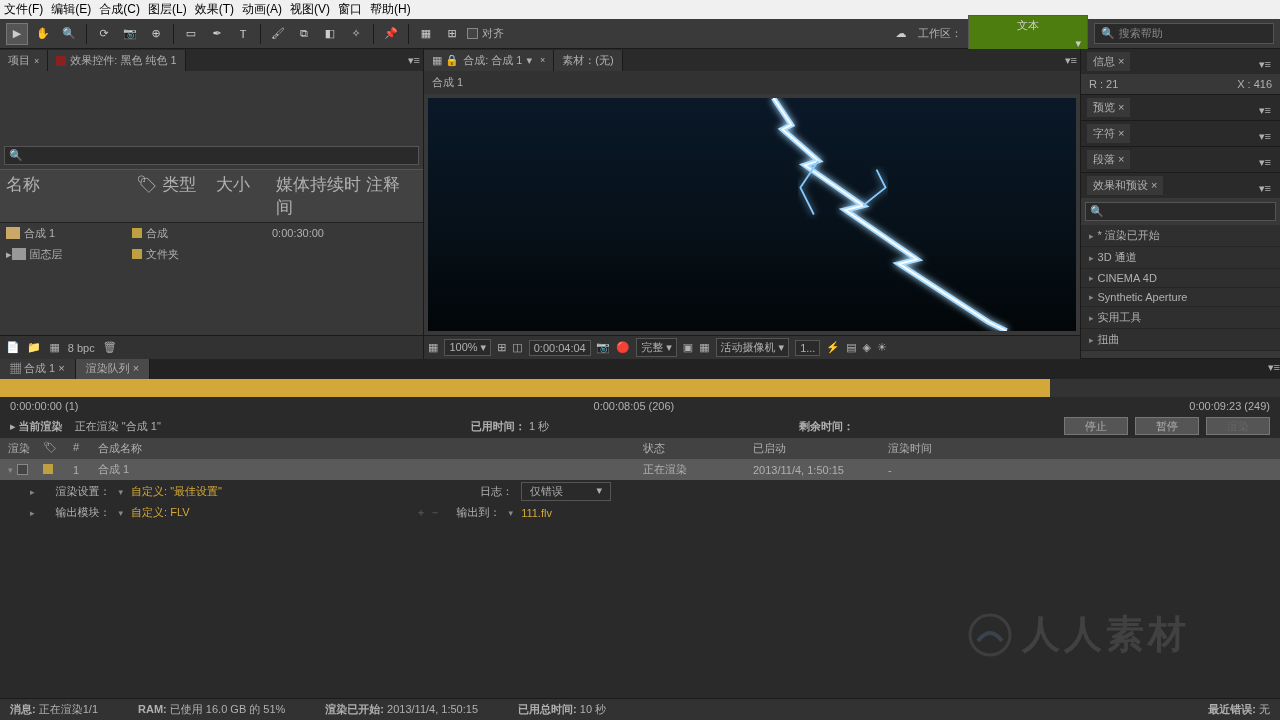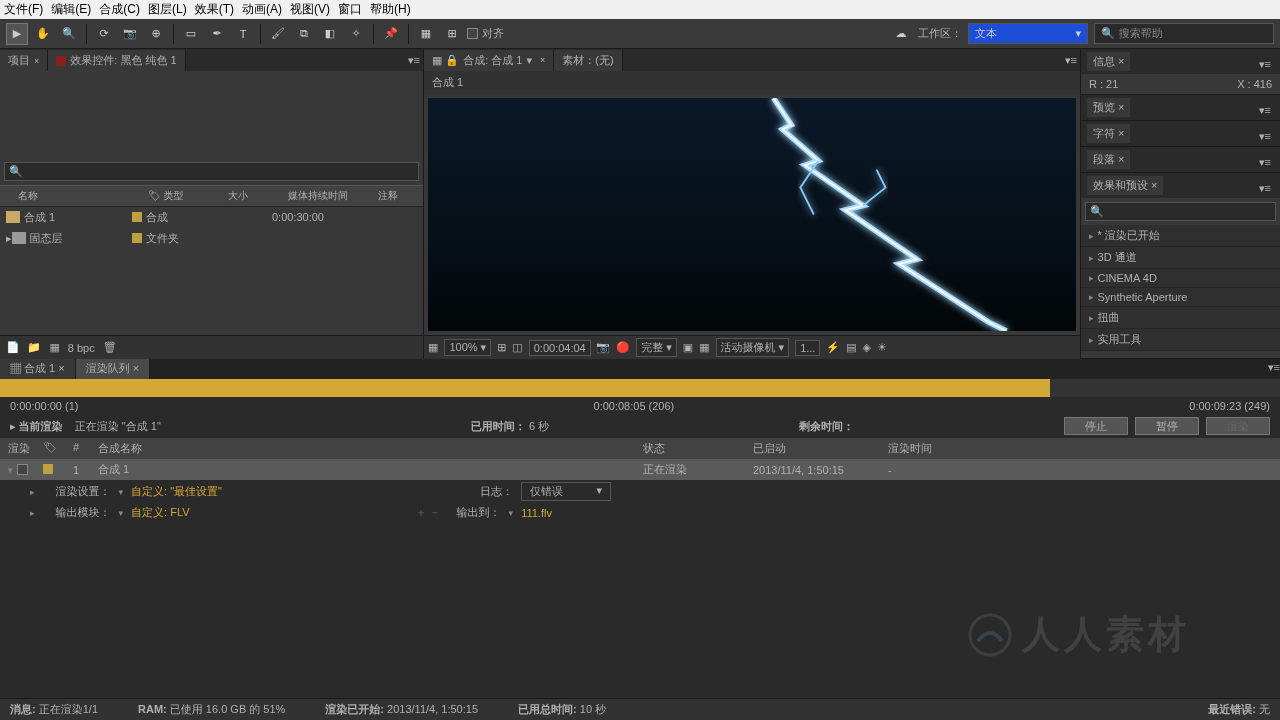--- a/index.html
+++ b/index.html
@@ -4,32 +4,32 @@
 <style>
 * { margin: 0; padding: 0; box-sizing: border-box; font-family: "Microsoft YaHei", sans-serif; }
 body { background: #2a2a2a; color: #b0b0b0; font-size: 11px; width: 1280px; height: 720px; overflow: hidden; position: relative; }
 .menubar { background: #f0f0f0; color: #000; height: 19px; display: flex; align-items: center; padding: 0 4px; gap: 8px; font-size: 12px; }
 .menubar span { cursor: default; }
 .toolbar { background: #3a3a3a; height: 30px; display: flex; align-items: center; padding: 0 6px; gap: 4px; border-bottom: 1px solid #1a1a1a; }
 .tool-btn { width: 22px; height: 22px; display: flex; align-items: center; justify-content: center; color: #ccc; border: 1px solid transparent; }
 .tool-btn.active { background: #555; border: 1px solid #777; }
 .tool-sep { width: 1px; height: 20px; background: #1a1a1a; margin: 0 2px; }
 .toolbar-right { margin-left: auto; display: flex; align-items: center; gap: 6px; }
-.dropdown { background: #1d4ed8; border: 1px solid #555; padding: 2px 6px; display: flex; align-items: center; gap: 4px; color: #ccc; }
+.dropdown { background: #4d7c0f; border: 1px solid #555; padding: 2px 6px; display: flex; align-items: center; gap: 4px; color: #ccc; flex-direction: column; }
 .search-box { background: #2a2a2a; border: 1px solid #555; padding: 2px 6px; width: 180px; color: #999; display:flex; align-items:center; gap:4px;}
 .main-area { display: flex; height: 310px; }
 .project-panel { width: 424px; background: #383838; border-right: 1px solid #1a1a1a; display: flex; flex-direction: column; }
 .panel-tabs { display: flex; height: 22px; background: #2a2a2a; align-items: center; }
 .panel-tab { padding: 3px 8px; background: #383838; border-right: 1px solid #1a1a1a; font-size: 11px; position: relative; }
 .panel-tab .close { font-size: 9px; margin-left: 4px; }
 .panel-tab.red-sq::before { content:""; display:inline-block; width:10px; height:10px; background:#8b2020; margin-right:4px; vertical-align:middle;}
 .panel-menu { margin-left: auto; width: 18px; text-align: center; }
 .project-body { flex: 1; background: #383838; }
 .project-search { margin: 4px; border: 1px solid #555; background: #2a2a2a; padding: 2px 4px; display: flex; align-items: center; }
-.project-header { display: flex; background: #424242; padding: 3px 18px; font-size: 10px; border-top: 1px solid #555; border-bottom: 1px solid #222; }
+.project-header { display: flex; background: #424242; padding: 3px 6px; font-size: 17px; border-top: 1px solid #555; border-bottom: 1px solid #222; }
 .project-header span:nth-child(1){width:130px;}
 .project-header span:nth-child(2){width:80px;}
 .project-header span:nth-child(3){width:60px;}
 .project-header span:nth-child(4){width:90px;}
 .project-row { display: flex; padding: 3px 6px; align-items: center; }
 .project-row .ico { width: 14px; height: 12px; margin-right: 4px; display:inline-block; }
 .comp-ico { background: #c9a868; }
 .folder-ico { background: #999; }
 .yel-sq { background:#bfa040; width:10px; height:10px; display:inline-block; margin-right:4px;}
 .project-row span.c1{width:126px; display:flex; align-items:center;}
@@ -272,42 +272,42 @@
           <span class="panel-menu" style="margin-left:auto;">▾≡</span>
         </div>
       <div class="project-search">
           <span>🔍</span>
         </div>
       <div class="effects-list">
         <div class="eff-row">* 渲染已开始</div>
         <div class="eff-row">3D 通道</div>
         <div class="eff-row">CINEMA 4D</div>
         <div class="eff-row">Synthetic Aperture</div>
+        <div class="eff-row">实用工具</div>
         <div class="eff-row">扭曲</div>
-        <div class="eff-row">实用工具</div>
       </div>
     </div>
   </div>
 </div>
 
 <div class="bottom-area">
   <div class="bottom-tabs">
     <div class="bottom-tab">▦ <span>合成 1</span> ×</div>
     <div class="bottom-tab active"><span>渲染队列</span> ×</div>
     <div class="panel-menu" style="margin-left:auto; padding:2px 6px;">▾≡</div>
   </div>
   <div class="timeline-ruler"></div>
   <div class="time-info">
     <span>0:00:00:00 (1)</span>
     <span>0:00:08:05 (206)</span>
     <span>0:00:09:23 (249)</span>
   </div>
   <div class="render-status">
     <span>▸ <b>当前渲染</b>&nbsp;&nbsp;&nbsp;&nbsp;<span>正在渲染 "合成 1"</span></span>
-    <span style="margin-left:280px;"><b>已用时间：</b> <span>6 秒</span></span>
+    <span style="margin-left:280px;"><b>已用时间：</b> <span>1 秒</span></span>
     <span style="margin-left:220px;"><b>剩余时间：</b></span>
     <span style="margin-left:auto;">
       <span class="btn">停止</span>
       <span class="btn">暂停</span>
       <span class="btn disabled">渲染</span>
     </span>
   </div>
   <div class="rq-header">
     <span>渲染</span>
     <span>🏷</span>

